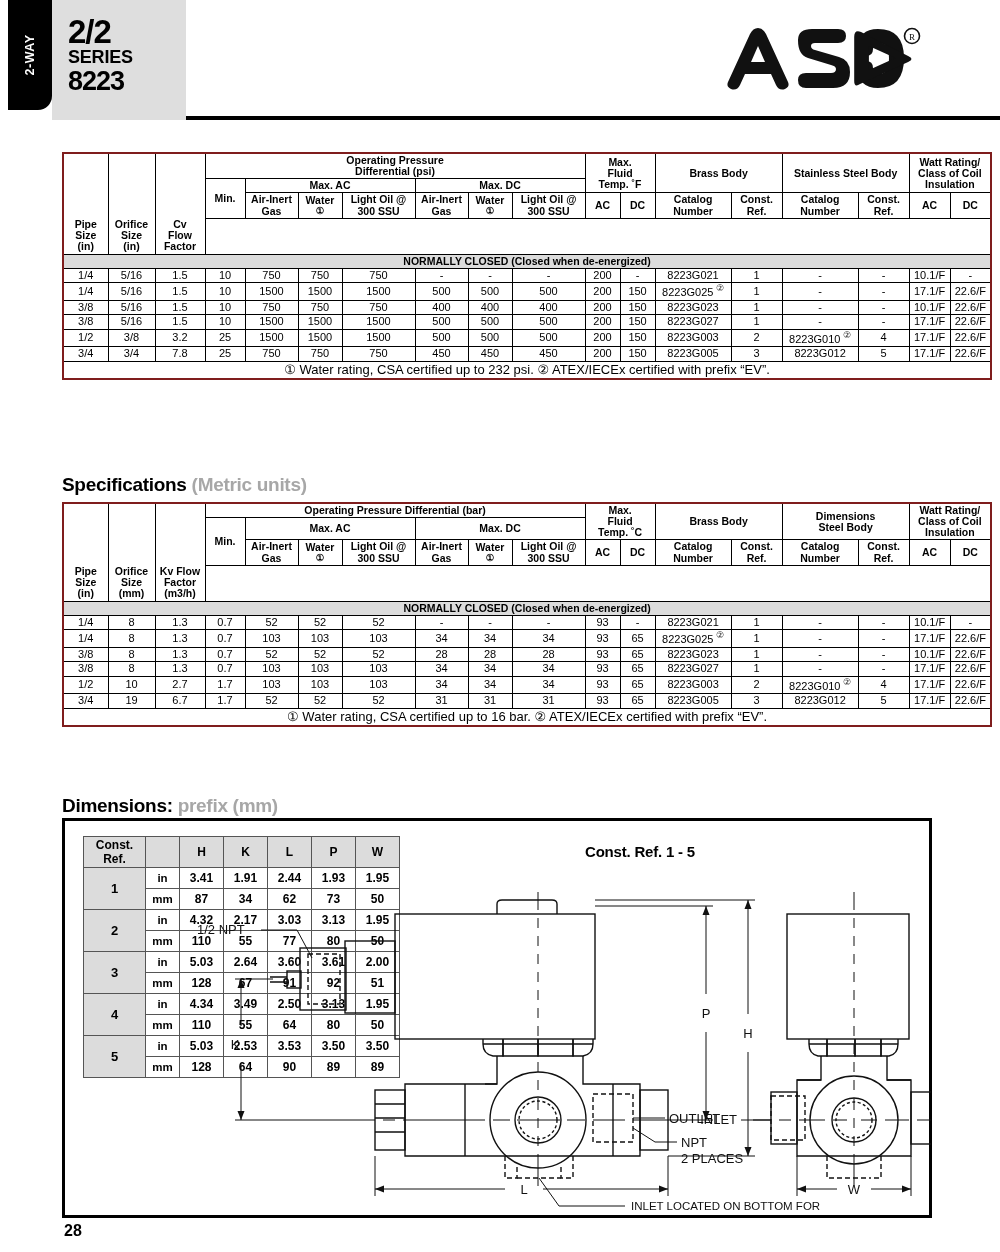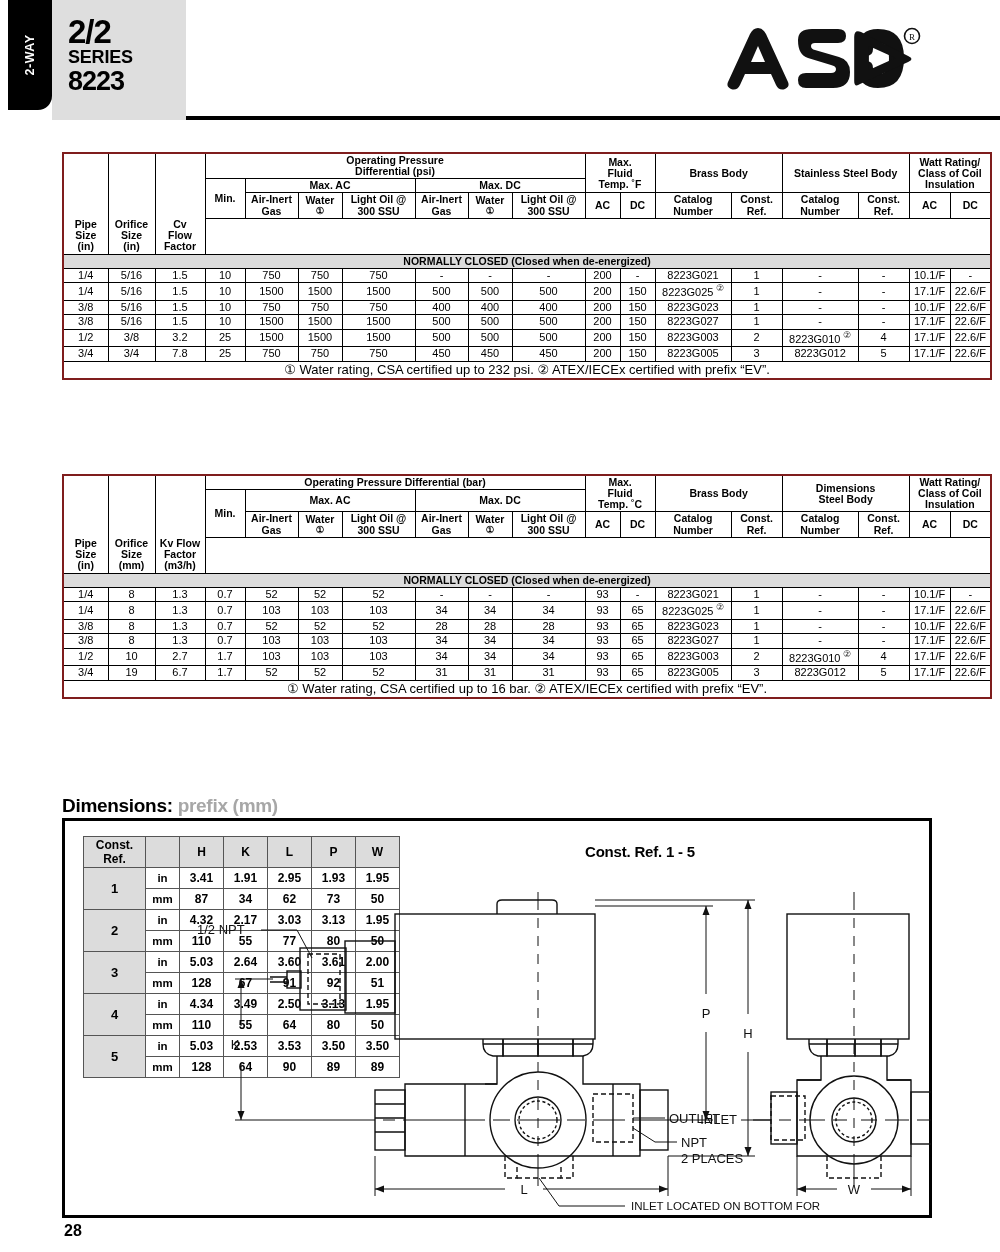--- a/index.html
+++ b/index.html
@@ -371,20 +371,24 @@
           <td class="data">22.6/F</td>
         </tr>
         <tr class="footrow">
         <td colspan="18">① Water rating, CSA certified up to 232 psi. ② ATEX/IECEx certified with prefix “EV”.</td>
       </tr>
       </tbody>
   </table>
 </div>
 
 <div class="block" style="top:474px;">
+  <div class="sec-title">
+    <span>Specifications</span>
+    <span class="muted">(Metric units)</span>
+  </div>
   <table class="spec outer">
     <colgroup>
       <col style="width:45px">
         <col style="width:47px">
         <col style="width:50px">
       <col style="width:40px">
       <col style="width:53px">
         <col style="width:44px">
         <col style="width:73px">
       <col style="width:53px">
@@ -645,21 +649,21 @@
         <th class="hcell val">P</th>
         <th class="hcell val">W</th>
       </tr>
     </thead>
     <tbody>
         <tr>
           <td class="refcell refcol" rowspan="2">1</td>
           <td class="unit">in</td>
           <td class="val">3.41</td>
           <td class="val">1.91</td>
-          <td class="val">2.95</td>
+          <td class="val">2.44</td>
           <td class="val">1.93</td>
           <td class="val">1.95</td>
         </tr>
         <tr>
           <td class="unit">mm</td>
           <td class="val">87</td>
           <td class="val">34</td>
           <td class="val">62</td>
           <td class="val">73</td>
           <td class="val">50</td>

